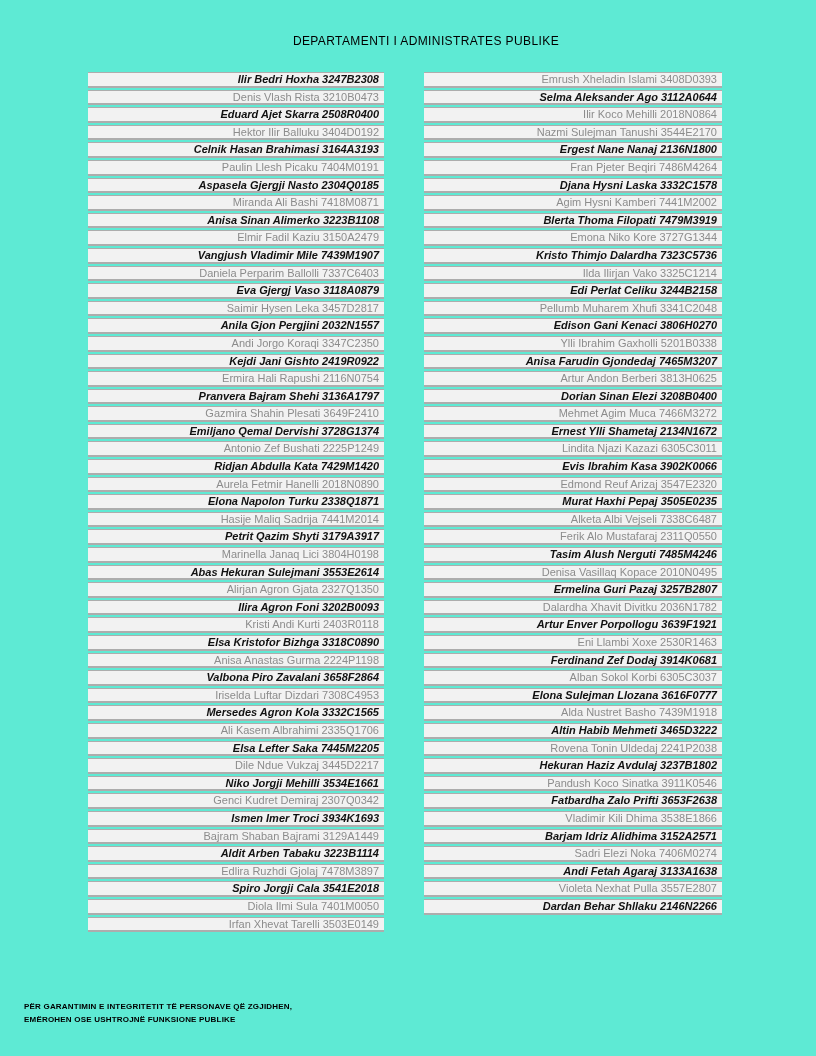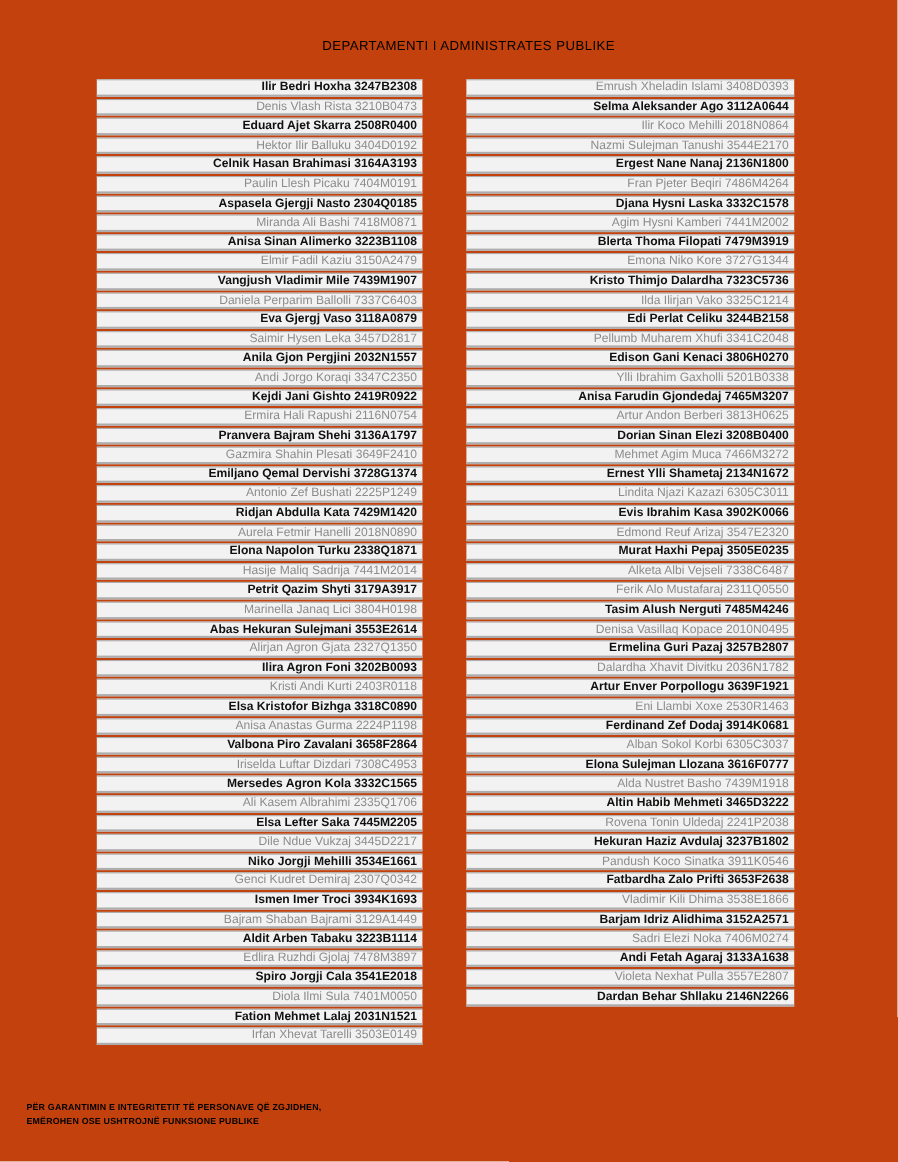--- a/index.html
+++ b/index.html
@@ -5,21 +5,21 @@
   html, body {
     margin: 0;
     padding: 0;
     background: #ffffff;
     font-family: "Liberation Sans", "DejaVu Sans", sans-serif;
   }
   .page {
     position: relative;
     width: 816px;
     height: 1056px;
-    background: #c2410c;
+    background: #5eead4;
     overflow: hidden;
   }
   .title {
     position: absolute;
     top: 34px;
     left: 36px;
     width: 780px;
     text-align: center;
     font-size: 12px;
     font-weight: 400;
@@ -44,20 +44,21 @@
     font-size: 11px;
     line-height: 12px;
     white-space: nowrap;
     overflow: hidden;
     color: var(--text-gray, #8c8c8c);
     font-weight: 400;
   }
   .row.bold {
     color: var(--text-bold, #111111);
     font-weight: 700;
+    font-style: italic;
   }
   .footer {
     position: absolute;
     top: 1000px;
     left: 24px;
     width: 792px;
     text-align: left;
     font-size: 8px;
     font-weight: 700;
     letter-spacing: 0.2px;
@@ -113,21 +114,20 @@
       <div class="row bold">Elsa Lefter Saka 7445M2205</div>
       <div class="row">Dile Ndue Vukzaj 3445D2217</div>
       <div class="row bold">Niko Jorgji Mehilli 3534E1661</div>
       <div class="row">Genci Kudret Demiraj 2307Q0342</div>
       <div class="row bold">Ismen Imer Troci 3934K1693</div>
       <div class="row">Bajram Shaban Bajrami 3129A1449</div>
       <div class="row bold">Aldit Arben Tabaku 3223B1114</div>
       <div class="row">Edlira Ruzhdi Gjolaj 7478M3897</div>
       <div class="row bold">Spiro Jorgji Cala 3541E2018</div>
       <div class="row">Diola Ilmi Sula 7401M0050</div>
-      <div class="row bold">Fation Mehmet Lalaj 2031N1521</div>
       <div class="row">Irfan Xhevat Tarelli 3503E0149</div>
     </div>
 
   <div class="col col-right" id="col-right">
       <div class="row">Emrush Xheladin Islami 3408D0393</div>
       <div class="row bold">Selma Aleksander Ago 3112A0644</div>
       <div class="row">Ilir Koco Mehilli 2018N0864</div>
       <div class="row">Nazmi Sulejman Tanushi 3544E2170</div>
       <div class="row bold">Ergest Nane Nanaj 2136N1800</div>
       <div class="row">Fran Pjeter Beqiri 7486M4264</div>

